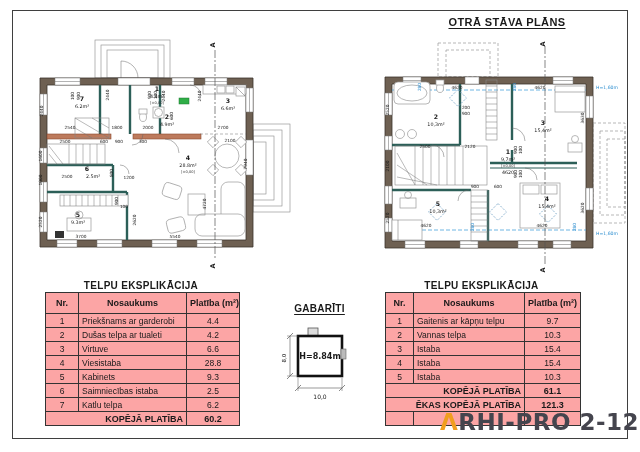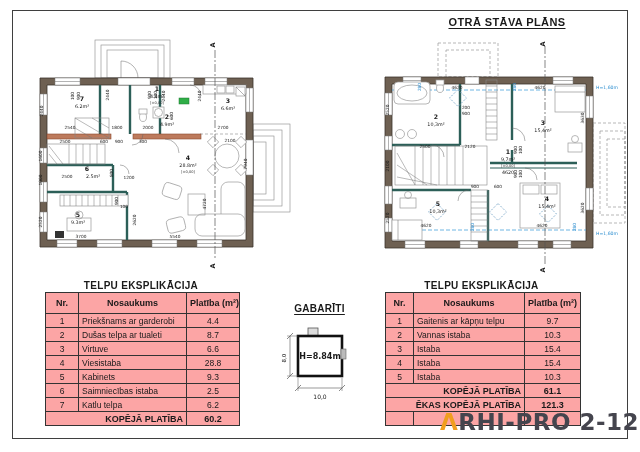--- a/index.html
+++ b/index.html
@@ -415,21 +415,21 @@
       <th>Platība (m²)</th>
     </tr>
     <tr>
           <td class="c">1</td>
           <td>Priekšnams ar garderobi</td>
           <td class="c">4.4</td>
         </tr>
     <tr>
           <td class="c">2</td>
           <td>Dušas telpa ar tualeti</td>
-          <td class="c">8.7</td>
+          <td class="c">4.2</td>
         </tr>
     <tr>
           <td class="c">3</td>
           <td>Virtuve</td>
           <td class="c">6.6</td>
         </tr>
     <tr>
           <td class="c">4</td>
           <td>Viesistaba</td>
           <td class="c">28.8</td>
@@ -489,21 +489,21 @@
       <th>Nosaukums</th>
       <th>Platība (m²)</th>
     </tr>
     <tr>
           <td class="c">1</td>
           <td>Gaitenis ar kāpņu telpu</td>
           <td class="c">9.7</td>
         </tr>
     <tr>
           <td class="c">2</td>
-          <td>Vannas istaba</td>
+          <td>Vannas telpa</td>
           <td class="c">10.3</td>
         </tr>
     <tr>
           <td class="c">3</td>
           <td>Istaba</td>
           <td class="c">15.4</td>
         </tr>
     <tr>
           <td class="c">4</td>
           <td>Istaba</td>

